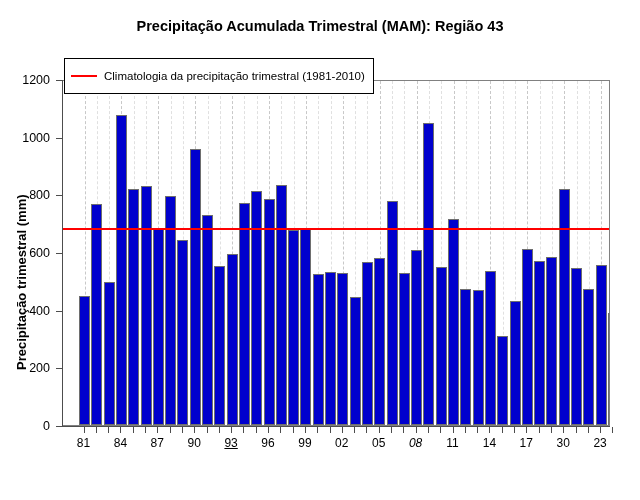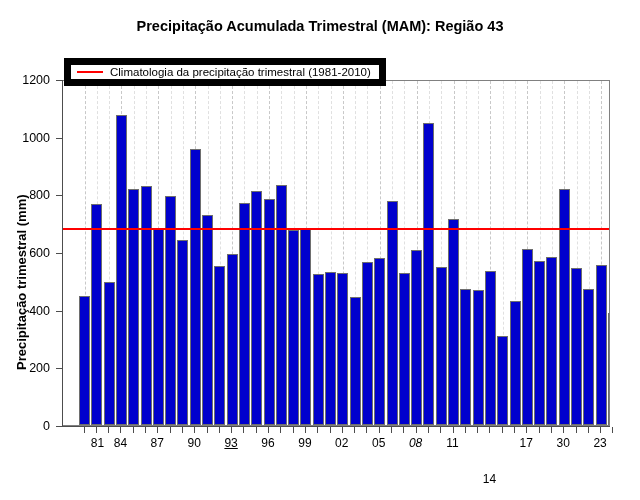--- a/index.html
+++ b/index.html
@@ -137,24 +137,24 @@
     text-align: center;
     font-size: 13px;
     font-weight: bold;
     color: #000000;
   }
   
   #legend-box {
     position: absolute;
     left: 64px;
     top: 58px;
-    height: 28px;
+    height: 36px;
     padding: 0 8px 0 6px;
     background: #ffffff;
-    border: 7px solid #000000;
+    border: 1px solid #000000;
     display: flex;
     align-items: center;
     gap: 7px;
     box-sizing: border-box;
     z-index: 5;
   }
   #legend-swatch {
     width: 26px;
     height: 0;
     border-top: 2px solid #ff0000;
@@ -295,21 +295,21 @@
       <div class="y-tick-label" style="top: 253px; left: 0px; width: 50px;">600</div>
       <div class="y-tick" style="top: 195.333px;"></div>
       <div class="y-tick-label" style="top: 195.333px; left: 0px; width: 50px;">800</div>
       <div class="y-tick" style="top: 137.667px;"></div>
       <div class="y-tick-label" style="top: 137.667px; left: 0px; width: 50px;">1000</div>
       <div class="y-tick" style="top: 80px;"></div>
       <div class="y-tick-label" style="top: 80px; left: 0px; width: 50px;">1200</div>
     </div>
   <div id="x-axis">
       <div class="x-tick" style="left: 83.5px;"></div>
-      <div class="x-tick-label" style="left: 83.5px; margin-left: 14px;">81</div>
+      <div class="x-tick-label" style="left: 83.5px;">81</div>
       <div class="x-tick" style="left: 95.8px;"></div>
       <div class="x-tick" style="left: 108.1px;"></div>
       <div class="x-tick" style="left: 120.4px;"></div>
       <div class="x-tick-label" style="left: 120.4px;">84</div>
       <div class="x-tick" style="left: 132.7px;"></div>
       <div class="x-tick" style="left: 145px;"></div>
       <div class="x-tick" style="left: 157.3px;"></div>
       <div class="x-tick-label" style="left: 157.3px;">87</div>
       <div class="x-tick" style="left: 169.6px;"></div>
       <div class="x-tick" style="left: 181.9px;"></div>
@@ -339,21 +339,21 @@
       <div class="x-tick" style="left: 403.3px;"></div>
       <div class="x-tick" style="left: 415.6px;"></div>
       <div class="x-tick-label" style="left: 415.6px; font-style: italic;">08</div>
       <div class="x-tick" style="left: 427.9px;"></div>
       <div class="x-tick" style="left: 440.2px;"></div>
       <div class="x-tick" style="left: 452.5px;"></div>
       <div class="x-tick-label" style="left: 452.5px;">11</div>
       <div class="x-tick" style="left: 464.8px;"></div>
       <div class="x-tick" style="left: 477.1px;"></div>
       <div class="x-tick" style="left: 489.4px;"></div>
-      <div class="x-tick-label" style="left: 489.4px; margin-top: 36px;">14</div>
+      <div class="x-tick-label" style="left: 489.4px;">14</div>
       <div class="x-tick" style="left: 501.7px;"></div>
       <div class="x-tick" style="left: 514px;"></div>
       <div class="x-tick" style="left: 526.3px;"></div>
       <div class="x-tick-label" style="left: 526.3px;">17</div>
       <div class="x-tick" style="left: 538.6px;"></div>
       <div class="x-tick" style="left: 550.9px;"></div>
       <div class="x-tick" style="left: 563.2px;"></div>
       <div class="x-tick-label" style="left: 563.2px;">30</div>
       <div class="x-tick" style="left: 575.5px;"></div>
       <div class="x-tick" style="left: 587.8px;"></div>

